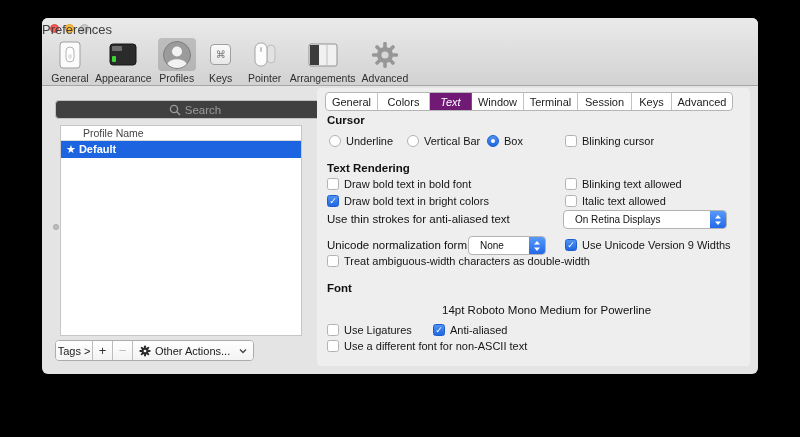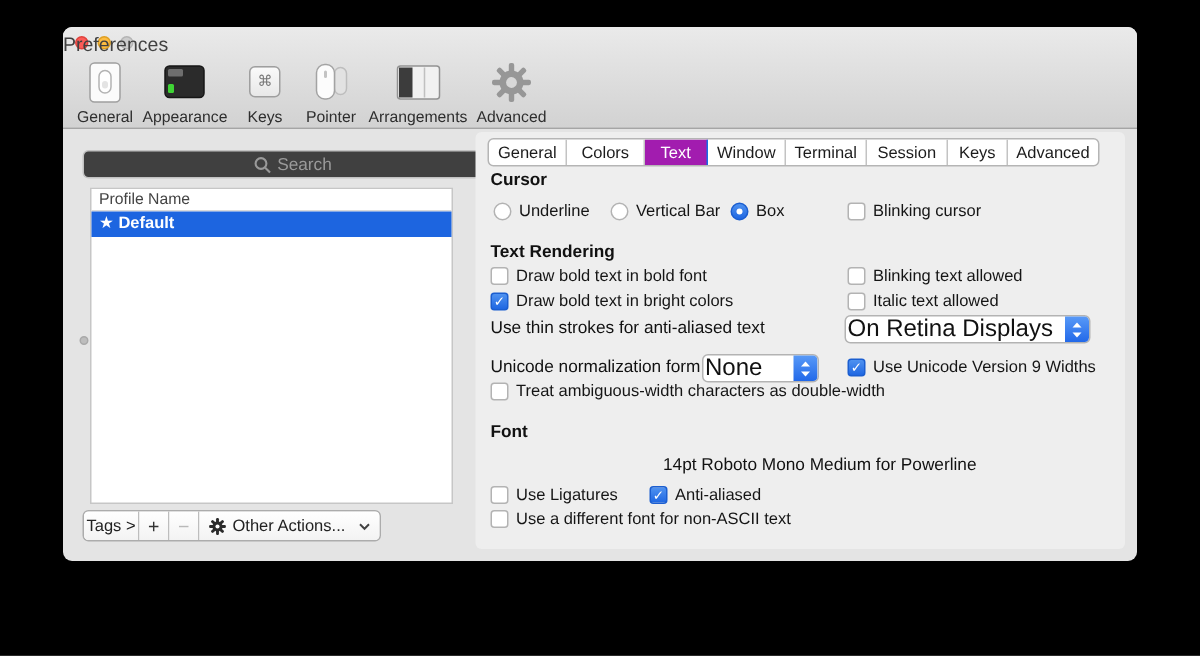--- a/index.html
+++ b/index.html
@@ -30,21 +30,21 @@
             border-radius:4px; font-size:10px; color:#777; display:flex; align-items:center; justify-content:center; }
 
   
   .search { position:absolute; left:13px; top:82px; width:280px; height:19px; background:#404040;
             border:1px solid #c2c2c2; border-radius:4px; display:flex; align-items:center;
             justify-content:center; gap:4px; color:#9a9a9a; font-size:11.5px; }
   .split-dot { position:absolute; left:11px; top:206px; width:6px; height:6px; border-radius:50%;
                background:#bdbdbd; border:1px solid #a9a9a9; }
   .plist { position:absolute; left:18px; top:107px; width:242px; height:211px; background:#fff;
            border:1px solid #c6c6c6; }
-  .plist-header { height:15px; line-height:14px; font-size:10.5px; color:#444; padding-left:5px;
+  .plist-header { height:15px; line-height:14px; font-size:10.5px; color:#444; padding-left:22px;
                   border-bottom:1px solid #d9d9d9; }
   .prow.selected { height:17px; line-height:17px; background:#1d65e0; color:#fff;
                    font-size:11px; font-weight:bold; padding-left:5px; }
 
   .btn-group { position:absolute; left:13px; top:322px; height:21px; display:flex;
                border:1px solid #acacac; border-radius:4px; background:#fff; overflow:hidden; }
   .bseg { display:flex; align-items:center; justify-content:center; font-size:11px; color:#222;
           border-right:1px solid #bdbdbd; background:linear-gradient(#ffffff,#f3f3f3); cursor:default; }
   .bseg:last-child { border-right:none; }
   .seg-tags { width:37px; }
@@ -54,41 +54,41 @@
   .seg-actions .chev { margin-left:auto; }
 
   
   .panel-bg { position:absolute; left:275px; top:70px; width:433px; height:278px;
               background:#eeeeee; border-radius:4px; }
   .tabs { position:absolute; left:283px; top:74px; width:408px; height:19px; display:flex;
           background:#fff; border:1px solid #b5b5b5; border-radius:4px; overflow:hidden; }
   .tab { display:flex; align-items:center; justify-content:center; font-size:11px; color:#1c1c1c;
          border-right:1px solid #c3c3c3; cursor:default; }
   .tab:last-child { border-right:none; }
-  .tab.selected { background:#a21caf; color:#fff; border-right-color:#1a6ae5; }
+  .tab.selected { background:#701a75; color:#fff; border-right-color:#1a6ae5;font-style:italic; }
 
   .hdr { position:absolute; font-size:11.5px; font-weight:bold; color:#111; }
   .row { position:absolute; left:285px; height:14px; }
   .ctl { position:absolute; display:flex; align-items:center; gap:5px; font-size:11px; color:#151515; white-space:nowrap; }
 
   .cb { width:12px; height:12px; border:1px solid #b3b3b3; border-radius:2.5px; background:#fff;
         display:inline-flex; align-items:center; justify-content:center; flex:none; }
   .cb .mark { display:none; }
   .cb.checked { background:linear-gradient(#4f92f0,#1f67e2); border-color:#1b5ed0; }
   .cb.checked .mark { display:block; color:#fff; font-size:9px; font-weight:bold; line-height:1; }
 
   .radio { width:12px; height:12px; border:1px solid #b3b3b3; border-radius:50%; background:#fff;
            display:inline-flex; align-items:center; justify-content:center; flex:none; }
   .radio.selected { background:linear-gradient(#4f92f0,#1f67e2); border-color:#1b5ed0; }
   .radio .dot { display:none; }
   .radio.selected .dot { display:block; width:4px; height:4px; border-radius:50%; background:#fff; }
 
   .popup { position:absolute; height:19px; background:#fff; border:1px solid #b3b3b3; border-radius:4px;
            display:flex; align-items:center; overflow:hidden; }
-  .popup-text { flex:1; font-size:16px; color:#111; padding-left:1px; white-space:nowrap; }
+  .popup-text { flex:1; font-size:10px; color:#111; padding-left:11px; white-space:nowrap; }
   .stepper { width:16px; height:19px; background:linear-gradient(#5b9cf8,#1f66e8);
              display:flex; align-items:center; justify-content:center; border-radius:0 3px 3px 0; flex:none; }
 
   .push-btn { position:absolute; height:19px; background:linear-gradient(#ffffff,#f2f2f2);
               border:1px solid #b3b3b3; border-radius:4px; font-size:11px; color:#111;
               display:flex; align-items:center; justify-content:center; cursor:default; }
   .inline-lbl { position:absolute; font-size:11.5px; color:#111; line-height:19px; white-space:nowrap; }
 </style>
 </head>
 <body>
@@ -115,20 +115,30 @@
         </div>
         <div class="tbitem">
           <span class="tbicon">
             <svg width="28" height="24" viewBox="0 0 28 24">
                 <rect x="1" y="1" width="26" height="21" rx="3" fill="#2b2b2b" stroke="#161616"></rect>
                 <rect x="3" y="3" width="10" height="5" rx="1" fill="#6e6e6e"></rect>
                 <rect x="3" y="13" width="4" height="6" rx="1" fill="#3fd435"></rect>
               </svg>
           </span>
           <span class="tblabel">Appearance</span>
+        </div>
+        <div class="tbitem selected">
+          <span class="tbicon">
+            <svg width="30" height="30" viewBox="0 0 30 30">
+                <circle cx="15" cy="15" r="13.5" fill="#9b9b9b" stroke="#7e7e7e"></circle>
+                <circle cx="15" cy="11.5" r="5" fill="#f2f2f2"></circle>
+                <path d="M5.5 24 C7 17.5 23 17.5 24.5 24 A13.5 13.5 0 0 1 5.5 24 Z" fill="#f2f2f2"></path>
+              </svg>
+          </span>
+          <span class="tblabel">Profiles</span>
         </div>
         <div class="tbitem">
           <span class="tbicon">
             <span class="keycap">⌘</span>
           </span>
           <span class="tblabel">Keys</span>
         </div>
         <div class="tbitem">
           <span class="tbicon">
             <svg width="26" height="27" viewBox="0 0 26 27">

